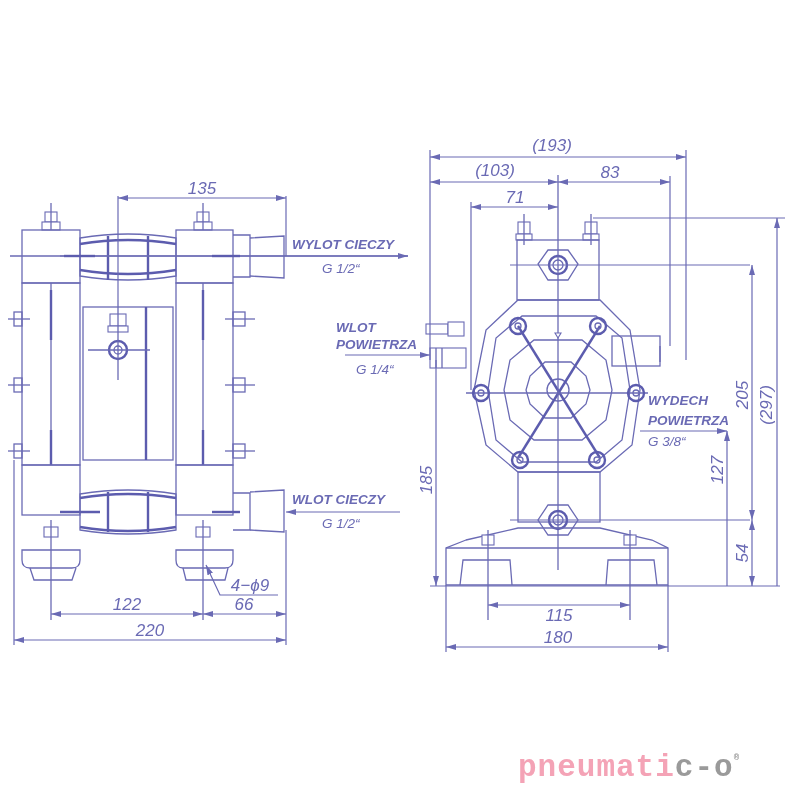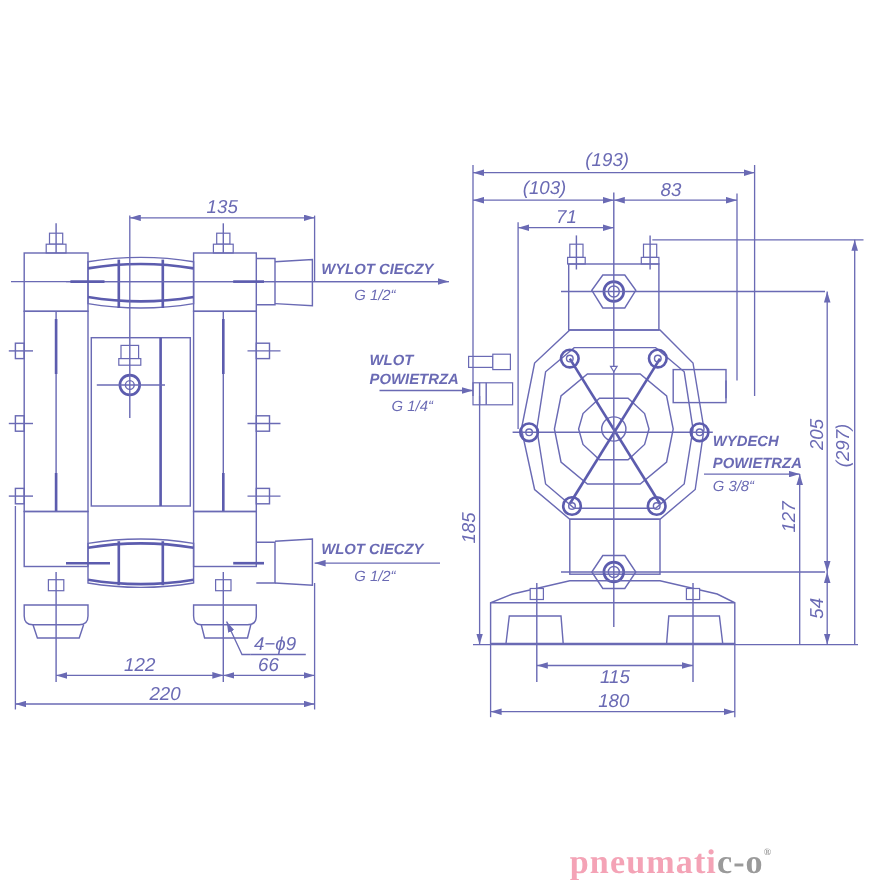--- a/index.html
+++ b/index.html
@@ -6,21 +6,21 @@
   body { width: 800px; height: 800px; position: relative; overflow: hidden;
          font-family: "Liberation Sans", sans-serif; }
   svg#drawing { position: absolute; left: 0; top: 0; }
   .ln { stroke: #6a6ab4; stroke-width: 1.3; fill: none; }
   .lnb { stroke: #5c5cae; stroke-width: 2.4; fill: none; }
   .lnf { stroke: #6a6ab4; stroke-width: 1.1; fill: #ffffff; }
   .dim { stroke: #6a6ab4; stroke-width: 1.2; fill: none; }
   .arrow { fill: #6a6ab4; }
   .dtxt { fill: #6a6ab4; font-family: "Liberation Sans", sans-serif; font-style: italic; font-size: 17px; }
   .lbl { fill: #6a6ab4; font-family: "Liberation Sans", sans-serif; font-style: italic; font-weight: bold; font-size: 13.5px; }
-  .logo { position: absolute; left: 518px; top: 768px; font-family: Liberation Serif, serif;
+  .logo { position: absolute; left: 518px; top: 752px; font-family: Liberation Mono, monospace;
           font-weight: bold; font-size: 31px; letter-spacing: 1px; line-height: 1; }
   .logo .pink { color: #f4a3b6; }
   .logo .grey { color: #9a9a9a; }
   .logo .reg { color: #9a9a9a; font-size: 9px; vertical-align: top; position: relative; top: 2px; }
 </style>
 </head>
 <body>
 
 <svg id="drawing" width="800" height="800" viewBox="0 0 800 800">
   <defs>

